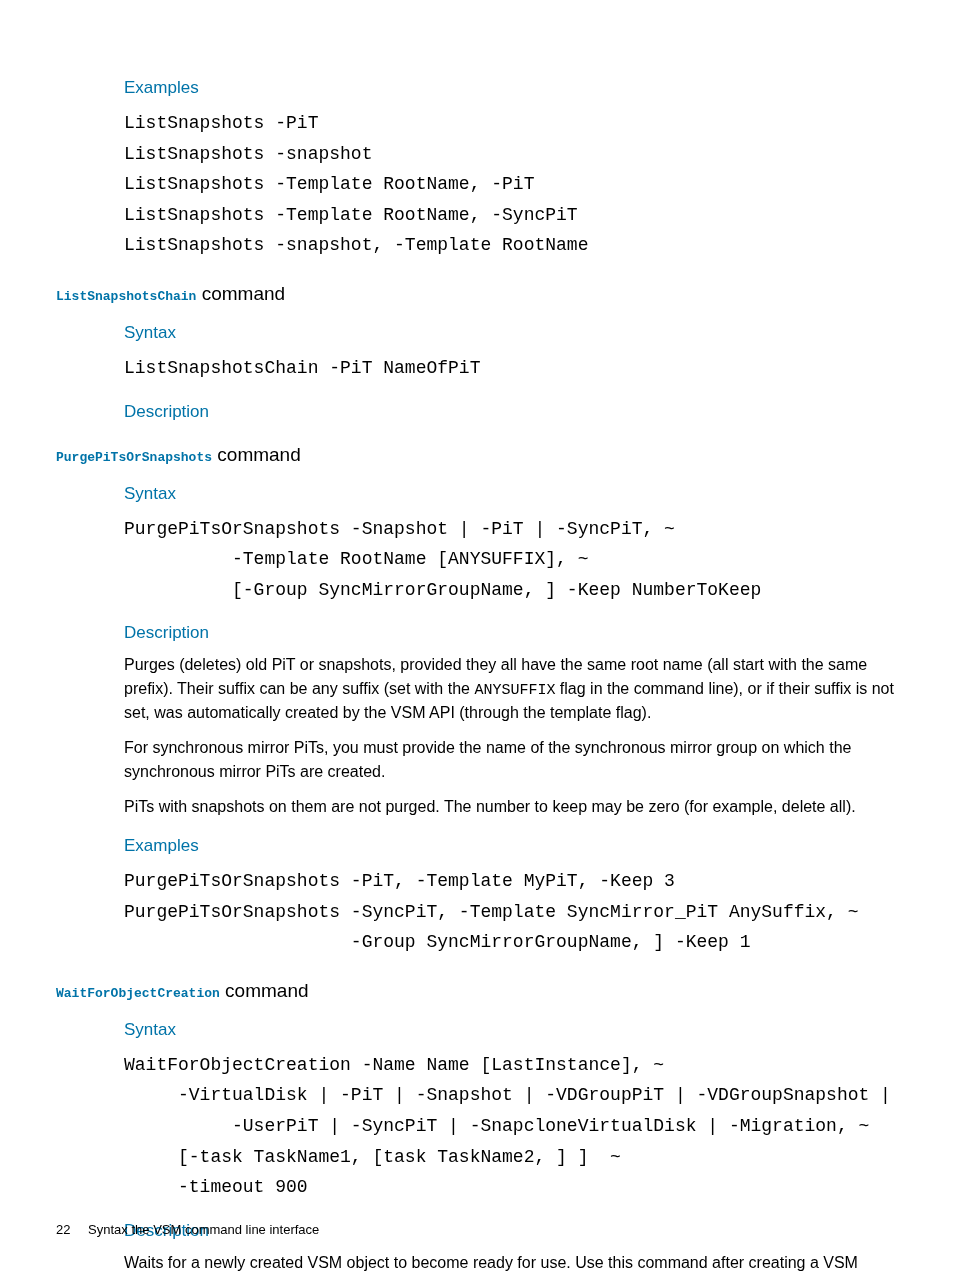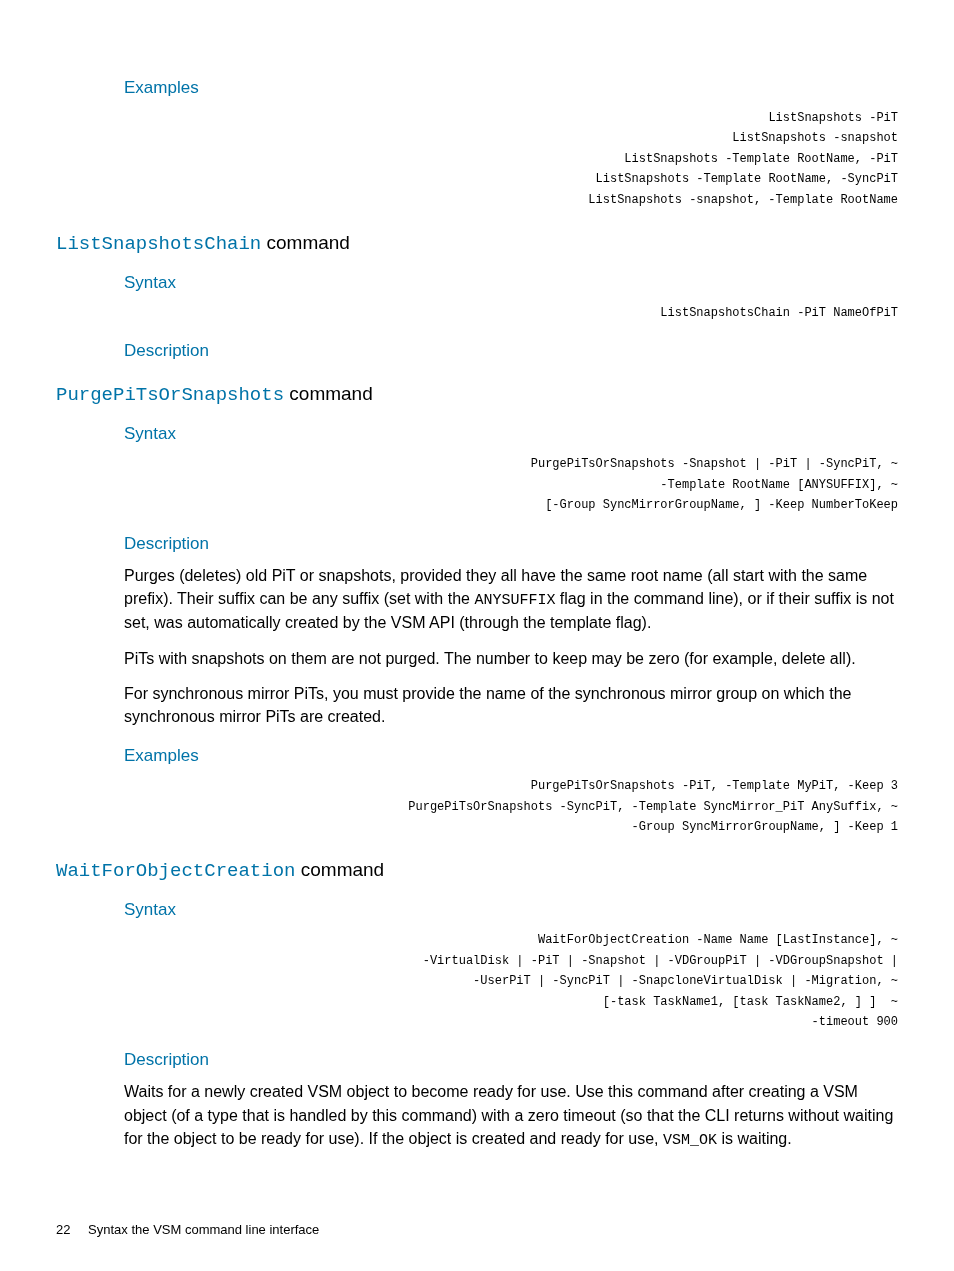--- a/index.html
+++ b/index.html
@@ -28,33 +28,33 @@
   }
   .section-title {
     font-size: 19px;
     font-weight: 400;
     margin: 22px 0 14px 0;
     color: #000;
   }
   .section-title .mono {
     font-family: "Courier New", Courier, monospace;
     color: #0073a8;
-    font-size: 19px;
+    font-size: 13px;
+    font-weight: bold;
   }
   .section-title .word {
     font-family: Arial, Helvetica, sans-serif;
     color: #000;
   }
   pre.code {
     font-family: "Courier New", Courier, monospace;
-    font-size: 12px;
+    font-size: 18px;
     white-space: pre;
     margin: 6px 0 6px 0;
     line-height: 1.7;
-    text-align: right;
   }
   p.body {
     font-size: 16px;
     line-height: 1.45;
     margin: 8px 0 12px 0;
     font-family: Arial, Helvetica, sans-serif;
   }
   p.body .mono-inline {
     font-family: "Courier New", Courier, monospace;
     font-size: 15px;
@@ -105,22 +105,22 @@
     </div>
     <div class="indent-block">
       <div class="h-syntax">Syntax</div>
       <pre class="code">PurgePiTsOrSnapshots -Snapshot | -PiT | -SyncPiT, ~
           -Template RootName [ANYSUFFIX], ~
           [-Group SyncMirrorGroupName, ] -Keep NumberToKeep</pre>
       <div class="h-description">Description</div>
       <p class="body">
         <span>Purges (deletes) old PiT or snapshots, provided they all have the same root name (all start with the same prefix). Their suffix can be any suffix (set with the </span><span class="mono-inline">ANYSUFFIX</span><span> flag in the command line), or if their suffix is not set, was automatically created by the VSM API (through the template flag).</span>
       </p>
+      <p class="body">For synchronous mirror PiTs, you must provide the name of the synchronous mirror group on which the synchronous mirror PiTs are created.</p>
       <p class="body">PiTs with snapshots on them are not purged. The number to keep may be zero (for example, delete all).</p>
-      <p class="body">For synchronous mirror PiTs, you must provide the name of the synchronous mirror group on which the synchronous mirror PiTs are created.</p>
       <div class="h-examples">Examples</div>
       <pre class="code">PurgePiTsOrSnapshots -PiT, -Template MyPiT, -Keep 3
 PurgePiTsOrSnapshots -SyncPiT, -Template SyncMirror_PiT AnySuffix, ~
                      -Group SyncMirrorGroupName, ] -Keep 1</pre>
     </div>
   </div>
 
   <div class="section-block">
     <div class="section-title">
       <span class="mono">WaitForObjectCreation</span><span class="word"> command</span>

